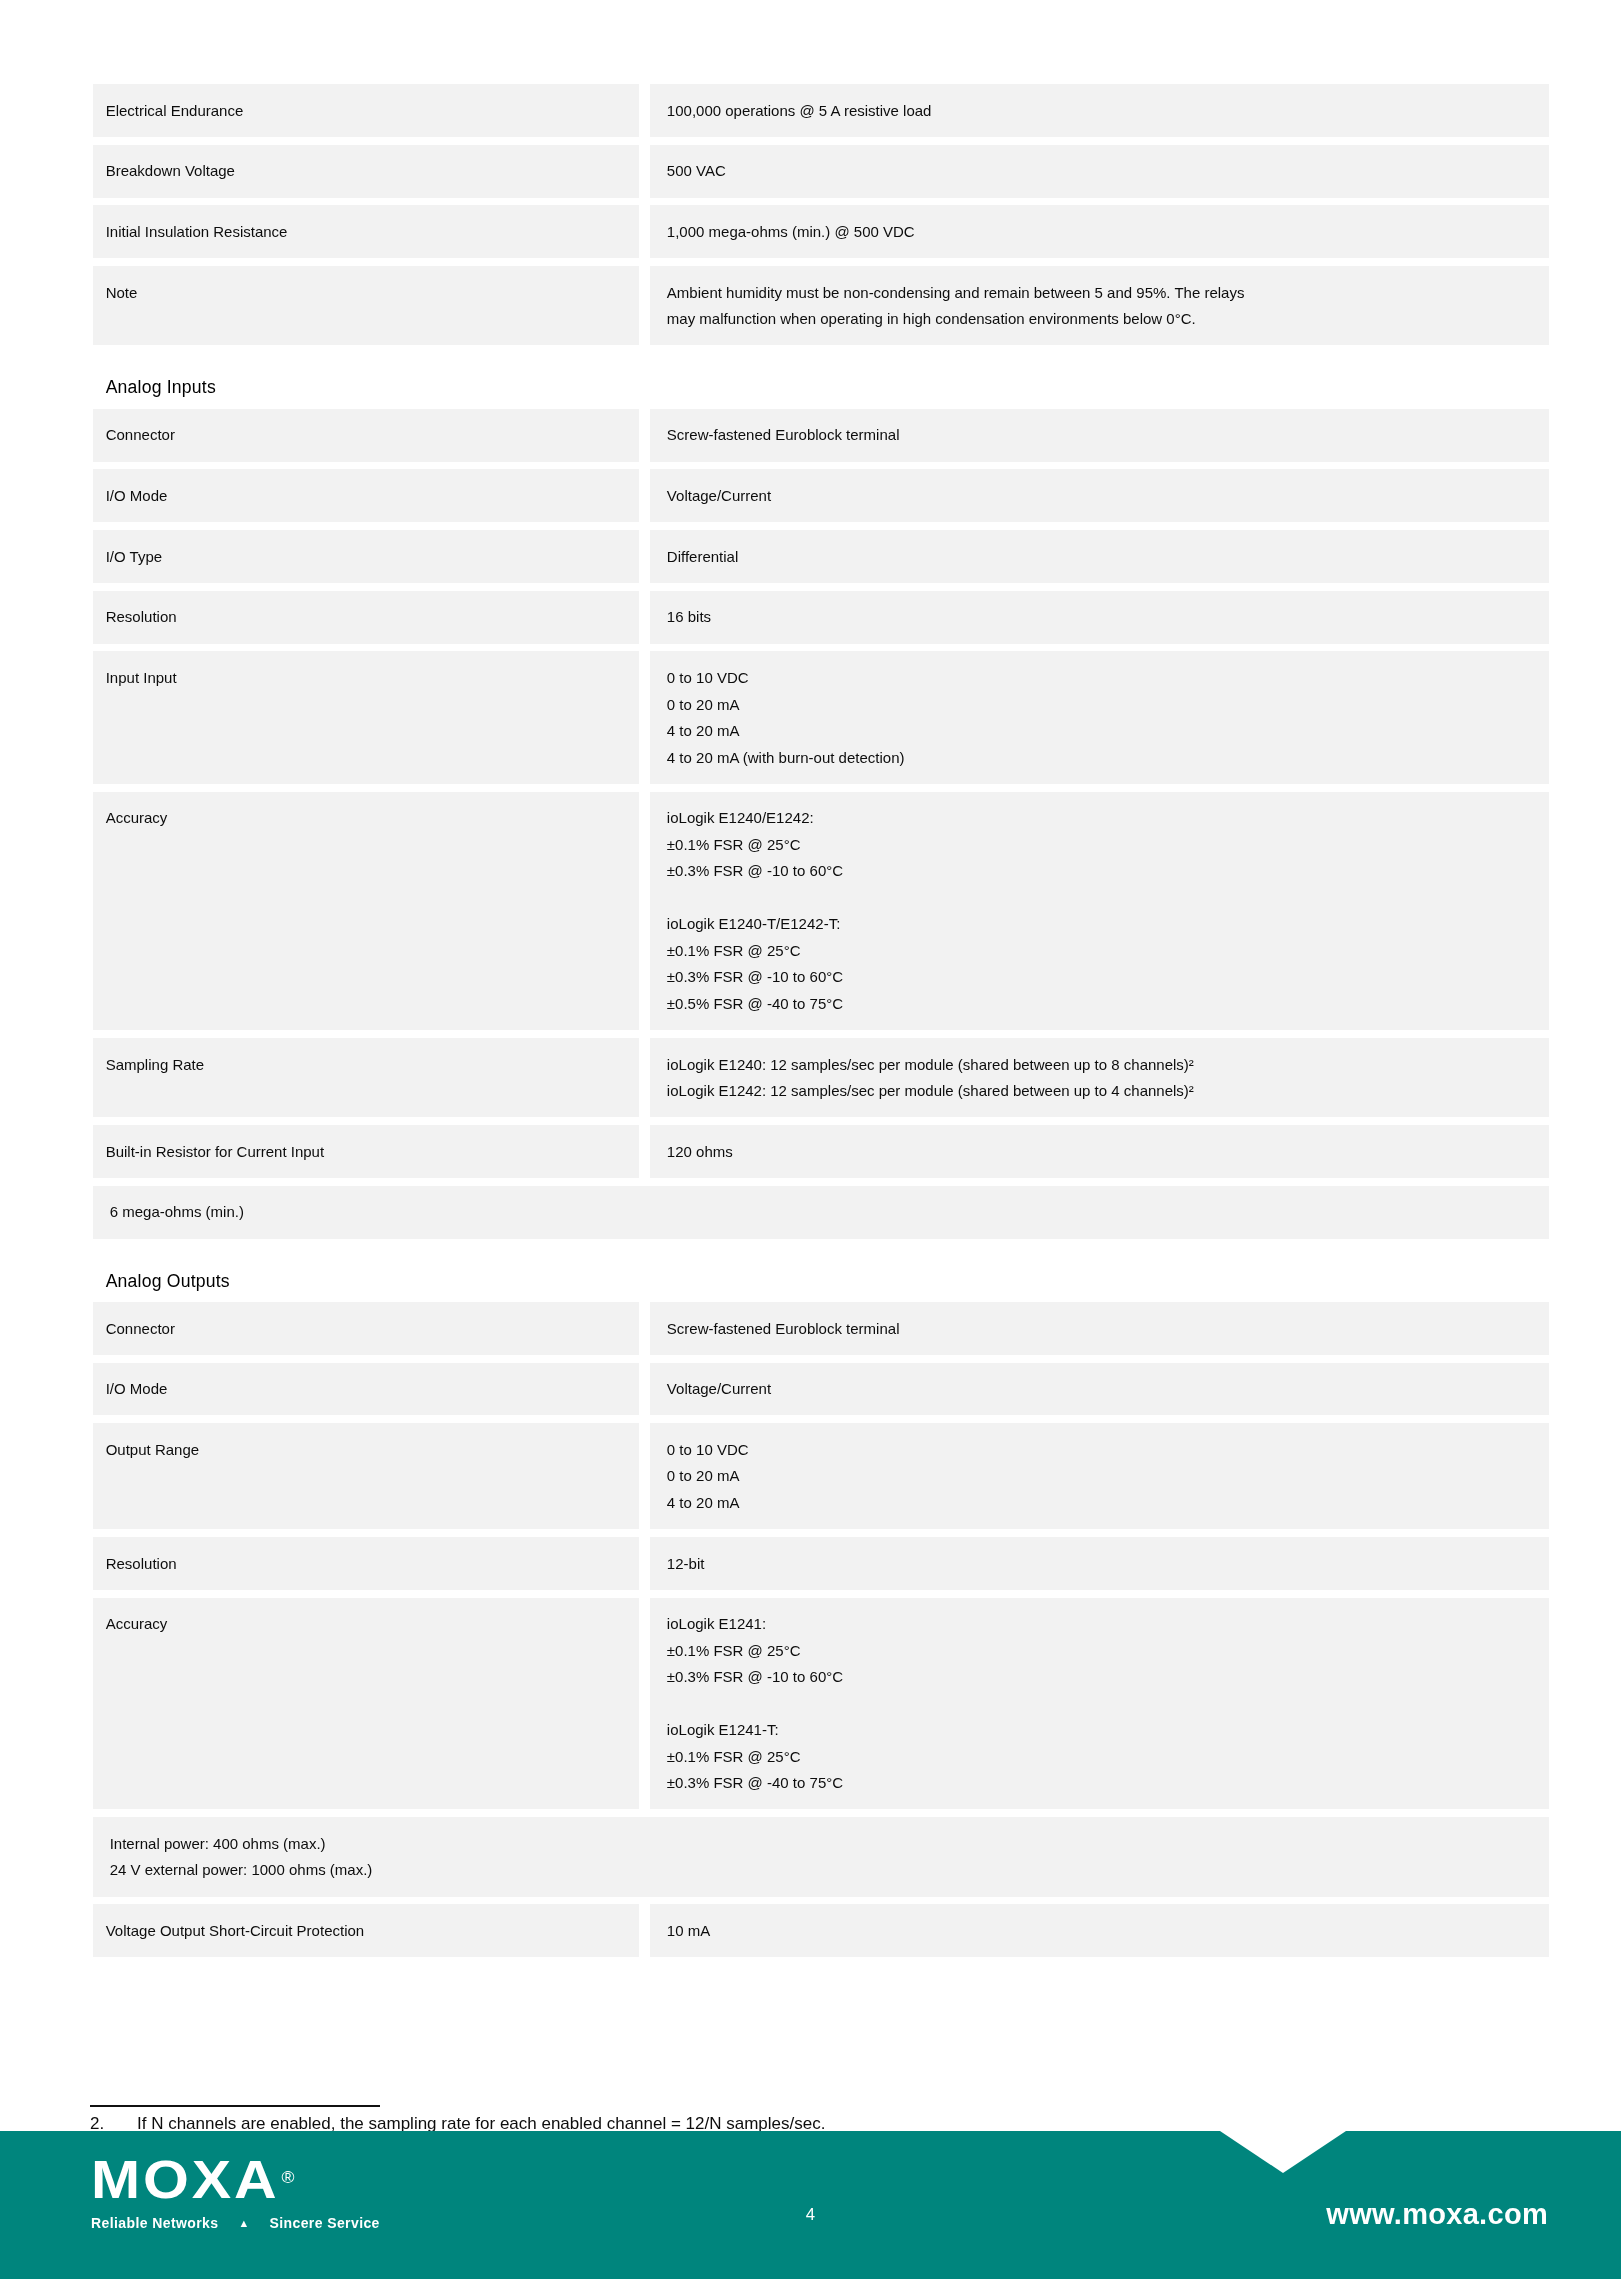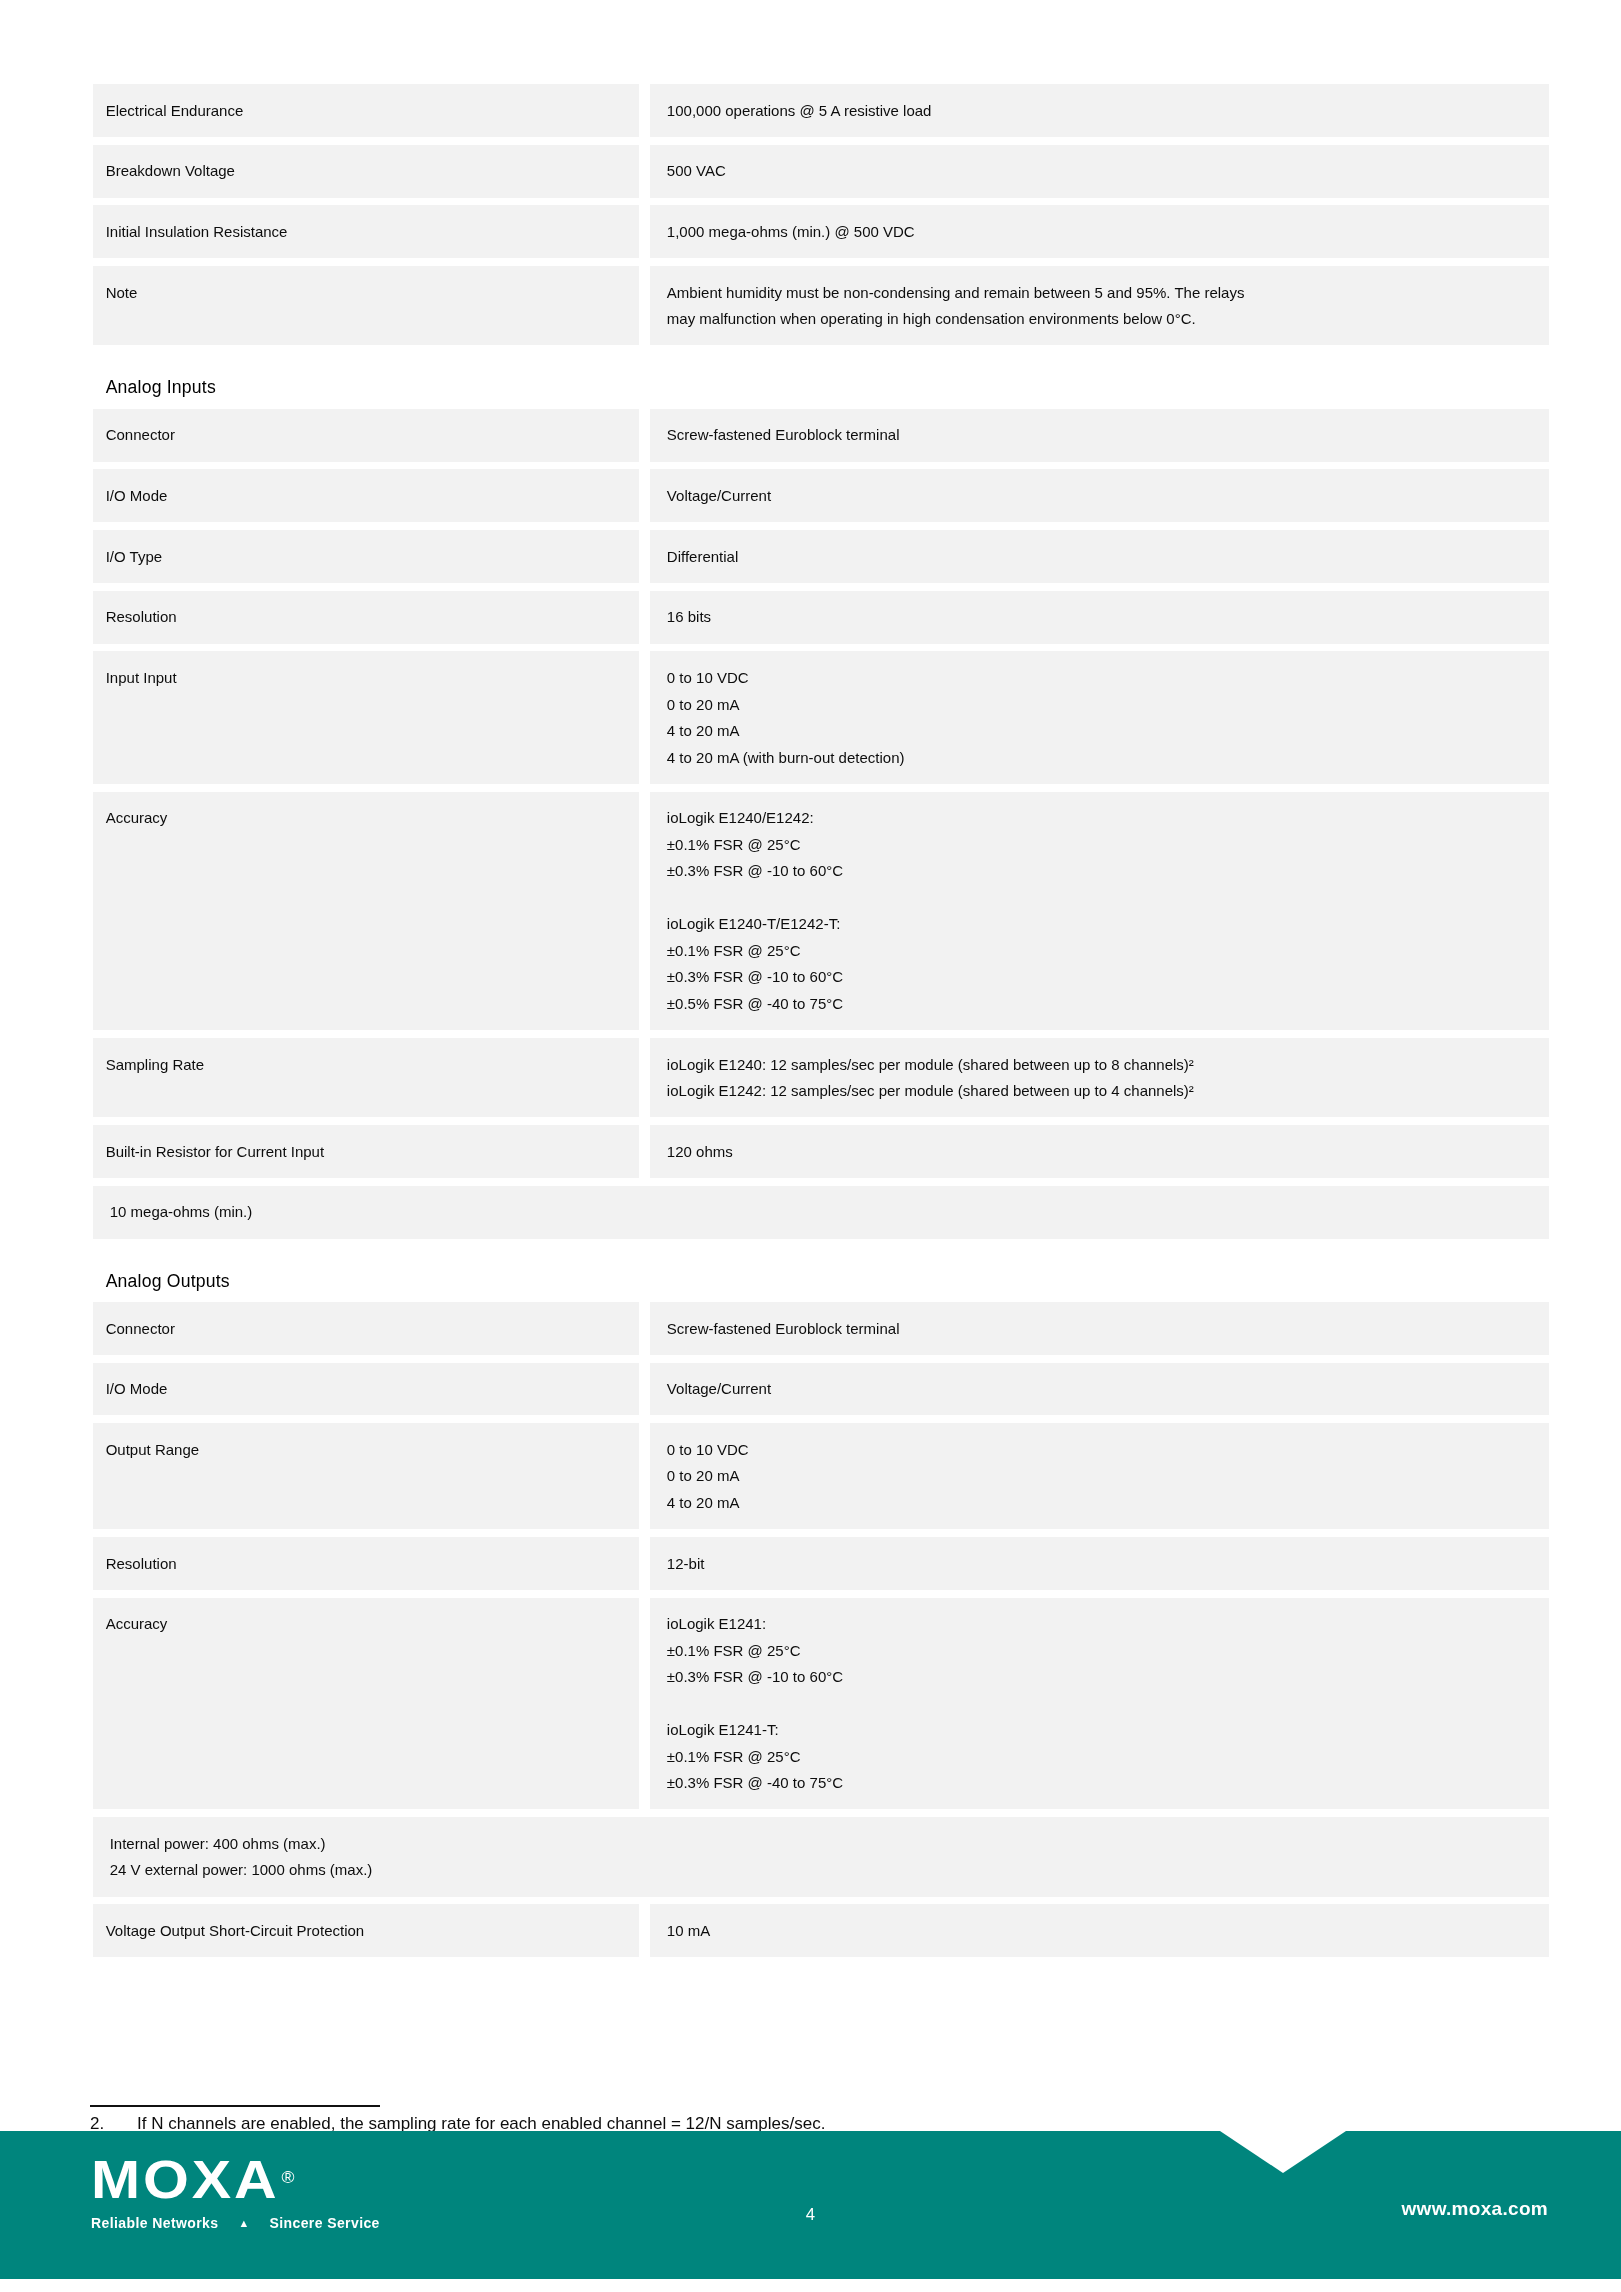--- a/index.html
+++ b/index.html
@@ -61,21 +61,21 @@
     margin-top:3.9px;font-size:14px;font-weight:700;letter-spacing:0.4px;
     display:flex;align-items:center;gap:20px;
   }
   .tri{font-size:10.8px;line-height:10.8px;}
   .pagenum{
     position:absolute;left:0;right:0;top:74px;text-align:center;
     color:#fff;font-size:16.7px;
   }
   .site{
     position:absolute;right:73px;top:67px;color:#fff;
-    font-size:19px;font-weight:700;letter-spacing:0.3px;
+    font-size:29px;font-weight:700;letter-spacing:0.3px;
   }
 </style>
 </head>
 <body>
 
 <main class="content">
   <div id="sections-root">
       <div class="spec-row">
         <div class="cell label">Electrical Endurance</div>
         <div class="cell value">100,000 operations @ 5 A resistive load</div>
@@ -131,21 +131,21 @@
       <div class="spec-row">
         <div class="cell label">Sampling Rate</div>
         <div class="cell value">ioLogik E1240: 12 samples/sec per module (shared between up to 8 channels)²
 ioLogik E1242: 12 samples/sec per module (shared between up to 4 channels)²</div>
       </div>
       <div class="spec-row">
         <div class="cell label">Built-in Resistor for Current Input</div>
         <div class="cell value">120 ohms</div>
       </div>
       <div class="spec-row">
-        <div class="cell value">10 mega-ohms (min.)</div>
+        <div class="cell value">6 mega-ohms (min.)</div>
       </div>
       <div class="section-heading">Analog Outputs</div>
       <div class="spec-row">
         <div class="cell label">Connector</div>
         <div class="cell value">Screw-fastened Euroblock terminal</div>
       </div>
       <div class="spec-row">
         <div class="cell label">I/O Mode</div>
         <div class="cell value">Voltage/Current</div>
       </div>

